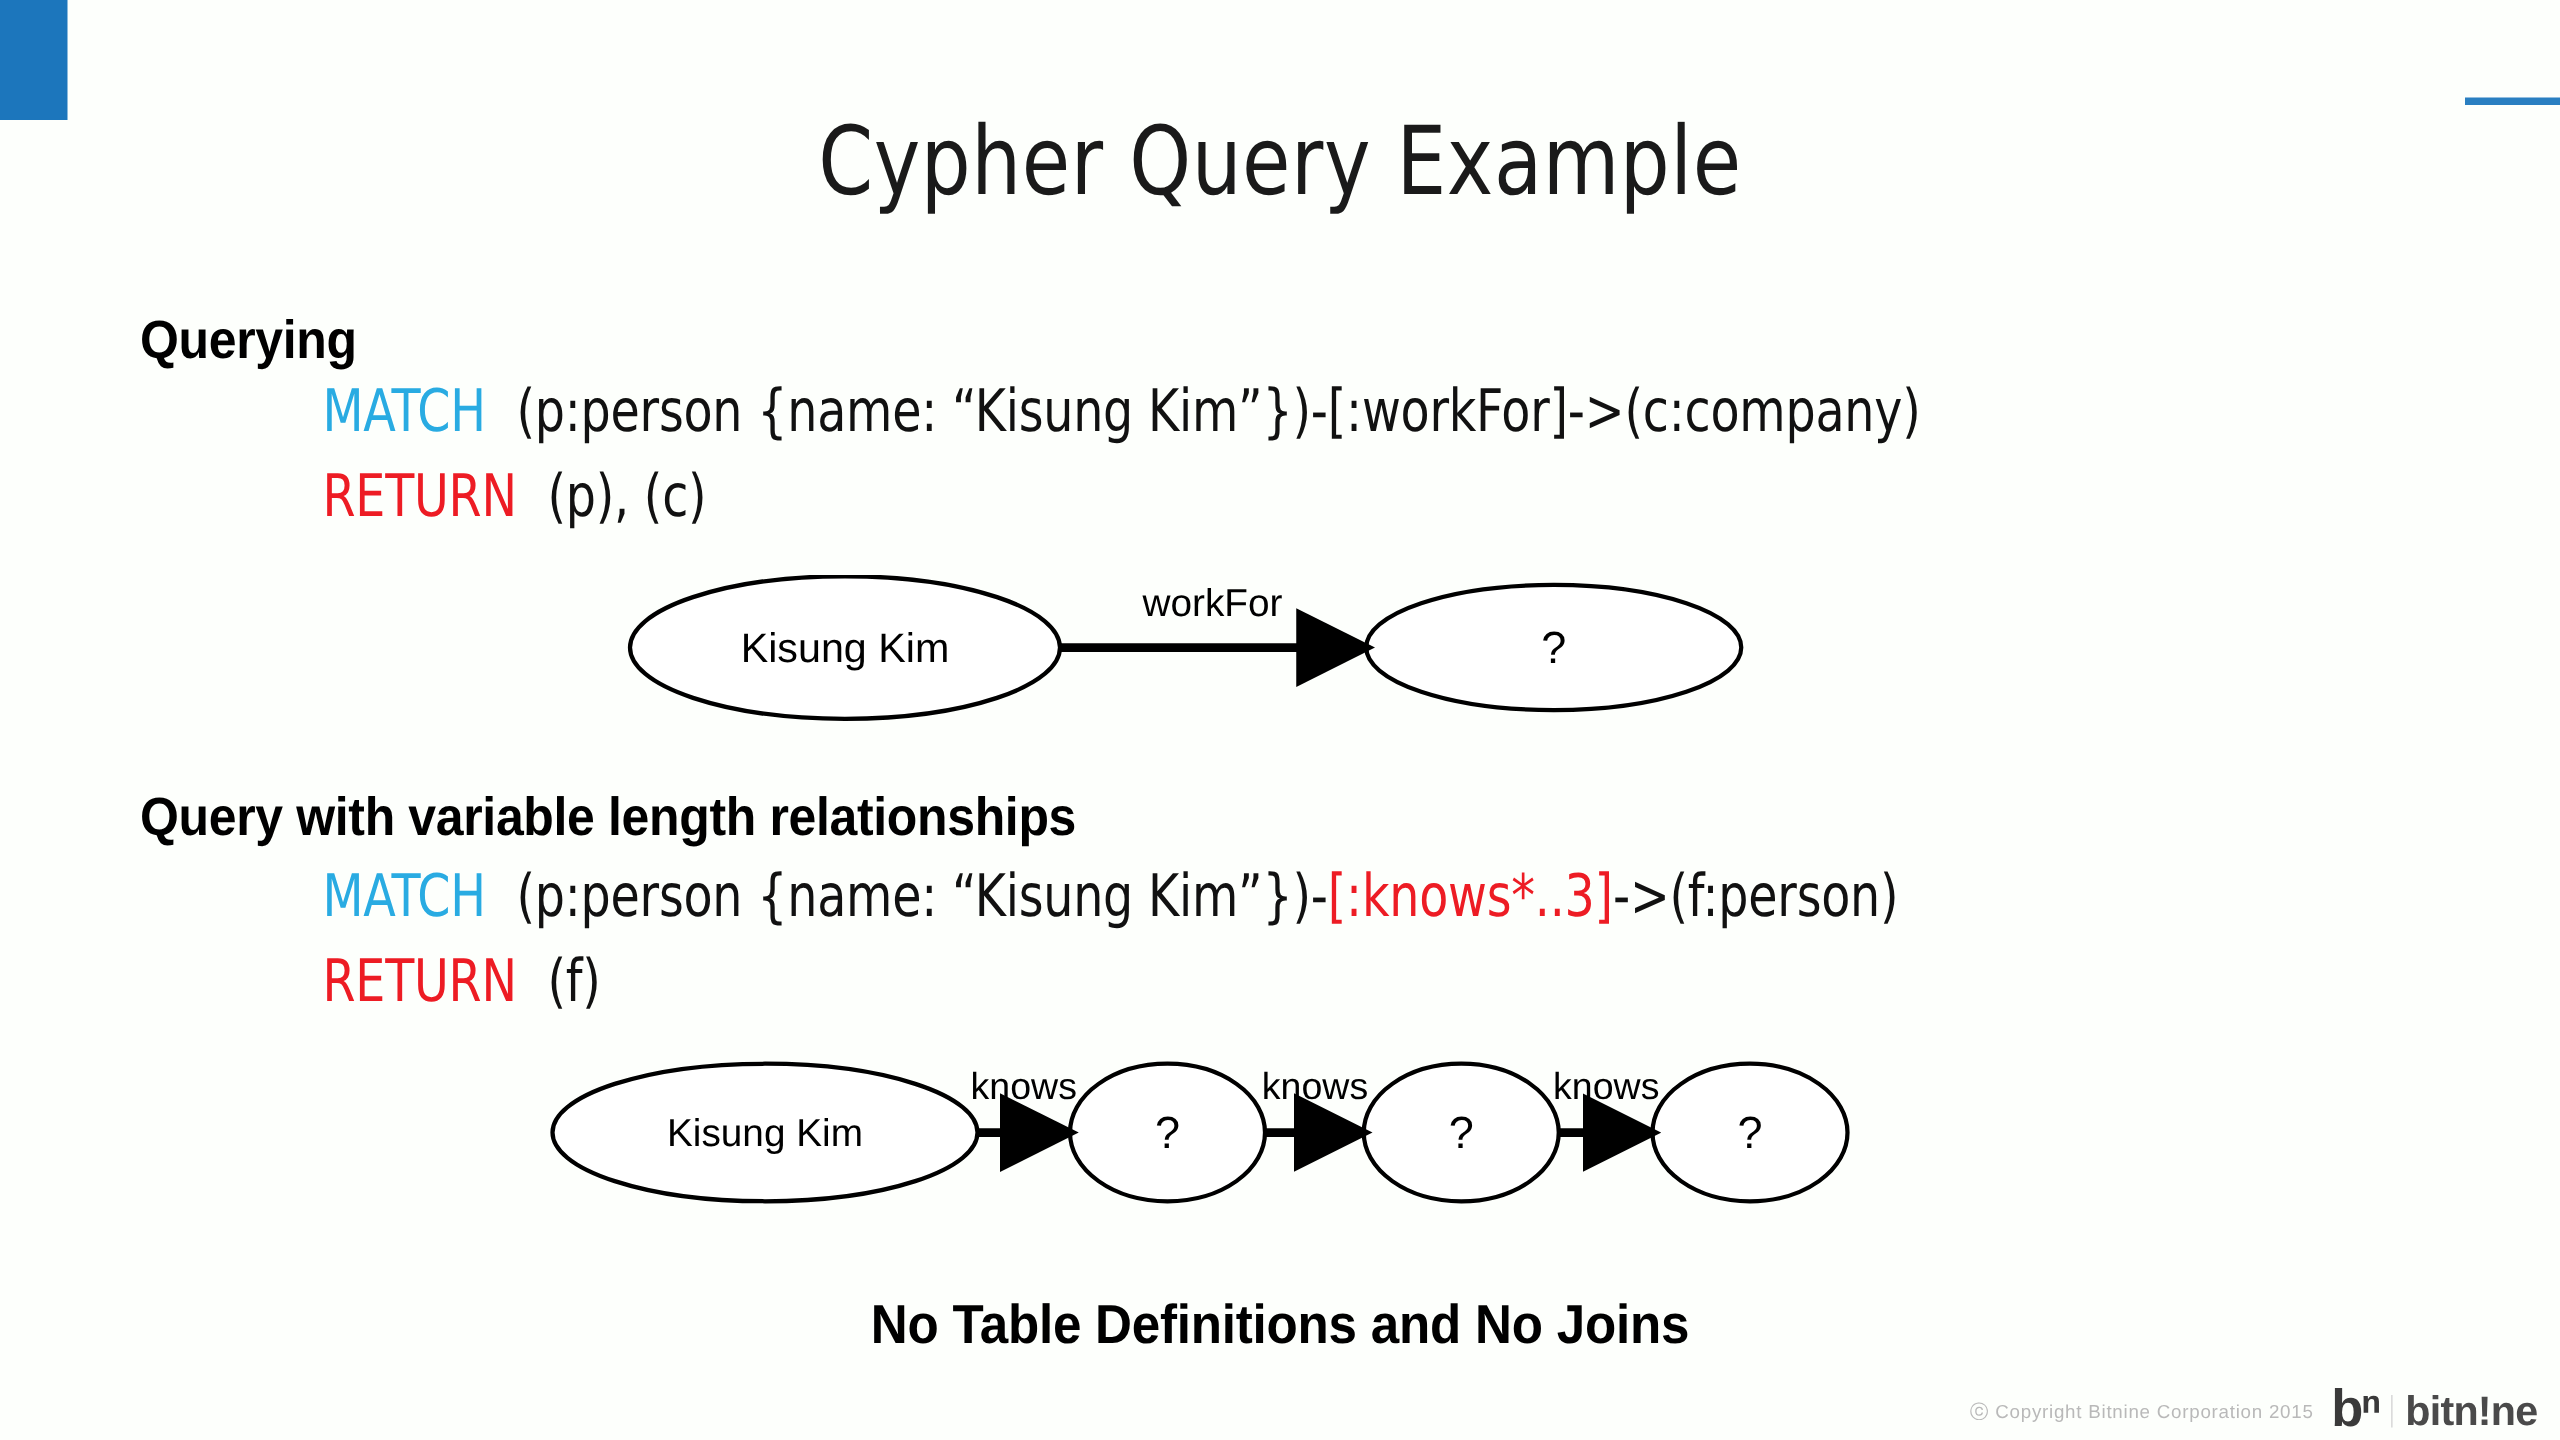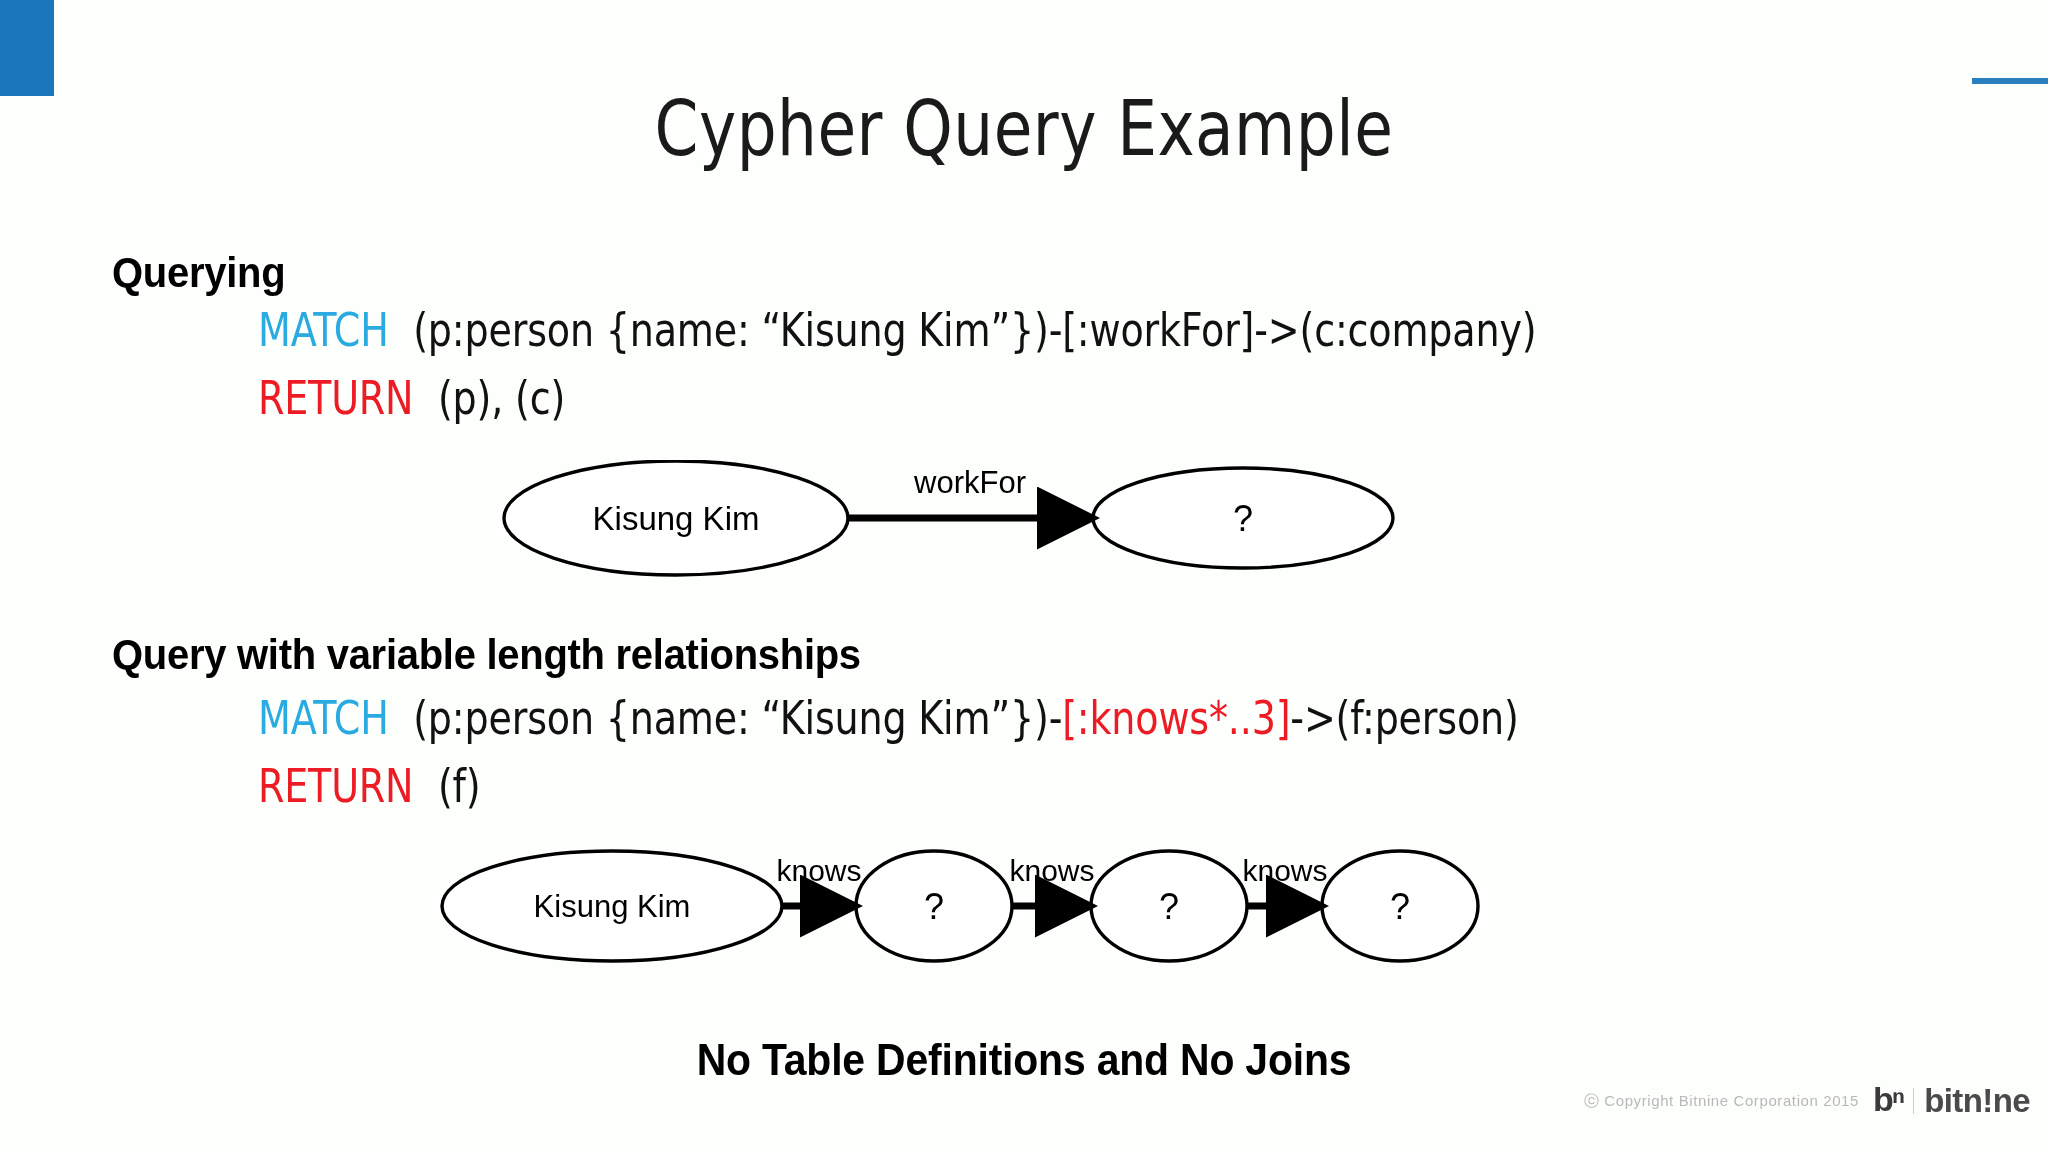--- a/index.html
+++ b/index.html
@@ -77,31 +77,31 @@
 
   
   .diagram{position:absolute;}
   .diagram text{
     font-family:"Liberation Sans","DejaVu Sans",sans-serif;
     fill:#000;
   }
 
   
   .footer{
-    position:absolute;right:18px;bottom:32px;
+    position:absolute;right:18px;bottom:2px;
     display:flex;align-items:center;gap:14px;
   }
   .copyright{
     font-family:"Liberation Sans","DejaVu Sans",sans-serif;
     font-size:15px;color:#b9b9b9;letter-spacing:.6px;white-space:nowrap;
   }
   .logo-wrap{display:flex;align-items:center;gap:10px;}
   .logo-mark{
     font-family:"Liberation Sans","DejaVu Sans",sans-serif;
-    font-size:34px;font-weight:bold;color:#3a3a3a;line-height:1;
+    font-size:42px;font-weight:bold;color:#3a3a3a;line-height:1;
     letter-spacing:-2px;position:relative;top:-2px;
   }
   .logo-divider{width:1px;height:26px;background:#cfcfcf;}
   .logo-word{
     font-family:"Liberation Sans","DejaVu Sans",sans-serif;
     font-size:33px;font-weight:bold;color:#4a4a4a;letter-spacing:-.6px;
   }
 </style>
 </head>
 <body>

